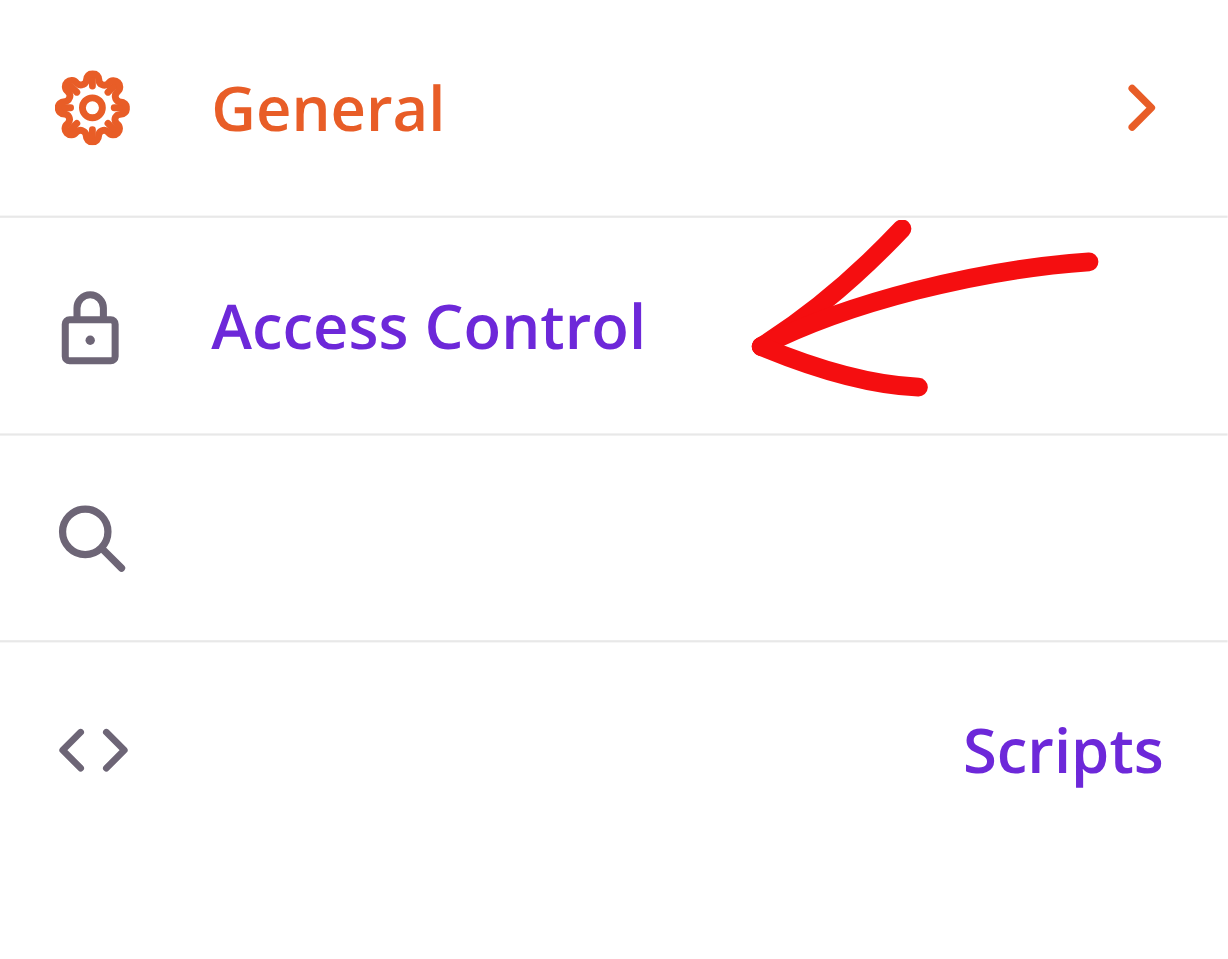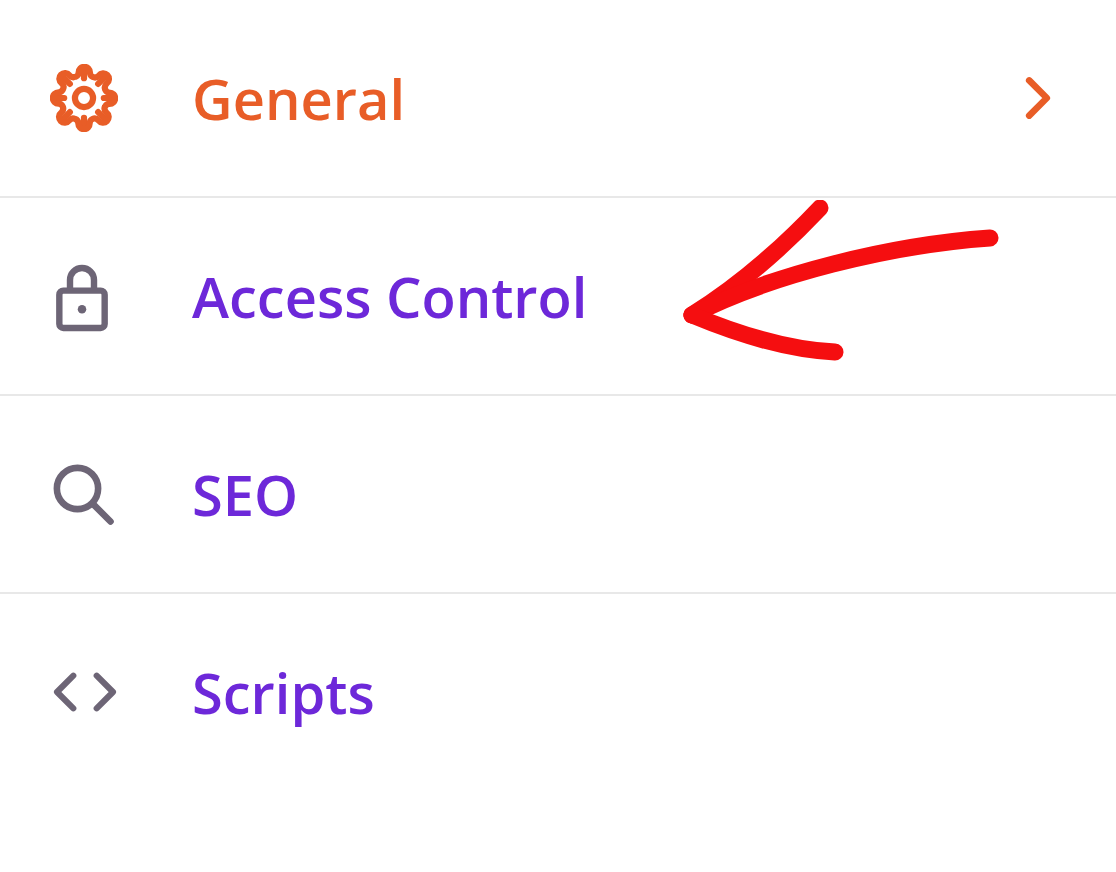--- a/index.html
+++ b/index.html
@@ -20,20 +20,21 @@
     .menu-item {
       display: flex;
       align-items: center;
       padding: 60px 58px 60px 50px;
       border-bottom: 2px solid #e8e8e8;
       cursor: pointer;
       position: relative;
     }
     .menu-item:last-child {
       border-bottom: none;
+      text-align: right;
     }
     .menu-item.active {
       border-bottom: 2px solid #e8e8e8;
     }
     .icon-wrapper {
       width: 70px;
       display: flex;
       align-items: center;
       justify-content: flex-start;
       flex-shrink: 0;
@@ -101,21 +102,20 @@
     <span class="menu-label">Access Control</span>
   </div>
 
   <div class="menu-item">
     <span class="icon-wrapper">
       <svg width="66" height="66" viewBox="0 0 24 24" fill="none" stroke="#6d6576" stroke-width="2.4" stroke-linecap="round">
         <circle cx="10" cy="10" r="7.5" fill="none"></circle>
         <path d="M15.5 15.5 L22 22"></path>
       </svg>
     </span>
-    <span class="menu-label">SEO</span>
   </div>
 
   <div class="menu-item">
     <span class="icon-wrapper">
       <svg width="78" height="50" viewBox="0 0 30 18" fill="none" stroke="#6d6576" stroke-width="2.6" stroke-linecap="round" stroke-linejoin="round">
         <path d="M10 2 L3 9 L10 16"></path>
         <path d="M20 2 L27 9 L20 16"></path>
       </svg>
     </span>
     <span class="menu-label">Scripts</span>

